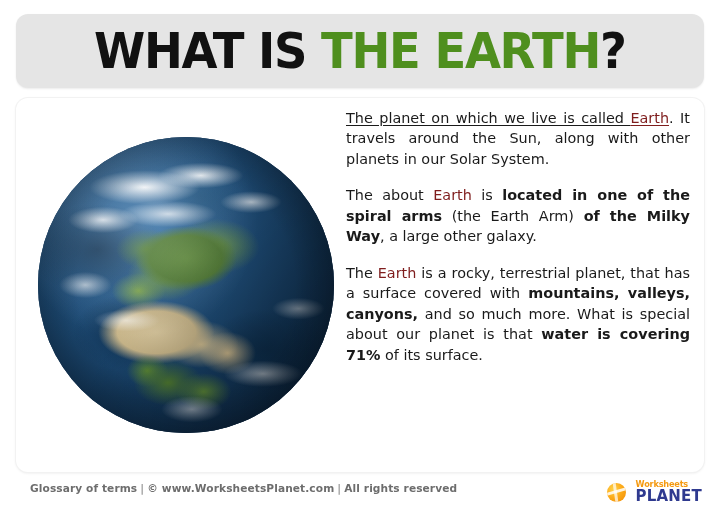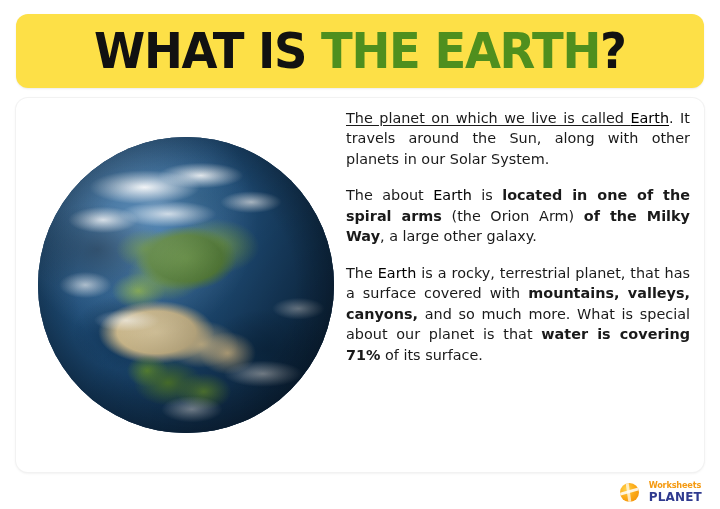--- a/index.html
+++ b/index.html
@@ -21,21 +21,21 @@
     background: #ffffff;
   }
 
   
   .title-card {
     position: absolute;
     left: 16px;
     top: 14px;
     width: 688px;
     height: 74px;
-    background: #fde047;
+    background: #e5e5e5;
     border-radius: 12px;
     box-shadow: 0 1px 2px rgba(0,0,0,0.08);
     display: flex;
     align-items: center;
     justify-content: center;
     overflow: hidden;
   }
   .title-text {
     font-family: "DejaVu Sans", sans-serif;
     font-weight: bold;
@@ -161,21 +161,21 @@
   }
   .para {
     font-family: "DejaVu Sans", sans-serif;
     font-size: 14.4px;
     line-height: 1.42;
     color: #1a1a1a;
     text-align: justify;
     margin: 0 0 16px 0;
   }
   .para:last-child { margin-bottom: 4px; }
-  .para .green { color: #000000; }
+  .para .green { color: #7f1d1d; }
   .para .b { font-weight: bold; }
   .para .u { text-decoration: underline; text-underline-offset: 2px; margin-top: 40px; }
 
   
   .footer {
     position: absolute;
     left: 0;
     top: 478px;
     width: 720px;
     height: 31px;
@@ -230,21 +230,21 @@
   .logo-words { display: flex; flex-direction: column; line-height: 1; }
   .logo-top {
     font-family: "DejaVu Sans", sans-serif;
     font-size: 8.2px;
     font-weight: bold;
     color: #f59a11;
     letter-spacing: -0.2px;
   }
   .logo-bot {
     font-family: "DejaVu Sans", sans-serif;
-    font-size: 12px;
+    font-size: 15px;
     font-weight: bold;
     color: #2f3a8f;
     letter-spacing: 0.2px;
     margin-top: 1px;
   }
 </style>
 </head>
 <body>
 
 <div class="sheet">
@@ -270,31 +270,34 @@
       </div>
     </div>
 
     <div class="text-pane">
 
       <p class="para">
         <span class="u">The planet on which we live is called </span><span class="u green">Earth</span><span>. It travels around the Sun, along with other planets in our Solar System.</span>
       </p>
 
       <p class="para">
-        <span>The about </span><span class="green">Earth</span><span> is </span><span class="b">located in one of the spiral arms</span><span> (the Orion Arm) </span><span class="b">of the Milky Way</span><span>, a large other galaxy.</span>
+        <span>The about </span><span class="green">Earth</span><span> is </span><span class="b">located in one of the spiral arms</span><span> (the Earth Arm) </span><span class="b">of the Milky Way</span><span>, a large other galaxy.</span>
       </p>
 
       <p class="para">
         <span>The </span><span class="green">Earth</span><span> is a rocky, terrestrial planet, that has a surface covered with </span><span class="b">mountains, valleys, canyons,</span><span> and so much more. What is special about our planet is that </span><span class="b">water is covering 71%</span><span> of its surface.</span>
       </p>
 
     </div>
   </div>
 
   <div class="footer">
+    <div class="footer-text">
+      <span>Glossary of terms</span><span class="sep">|</span><span>©</span>&nbsp;<span>www.WorksheetsPlanet.com</span><span class="sep">|</span><span>All rights reserved</span>
+    </div>
 
     <div class="logo">
       <div class="logo-mark"></div>
       <div class="logo-words">
         <span class="logo-top">Worksheets</span>
         <span class="logo-bot">PLANET</span>
       </div>
     </div>
   </div>
 

